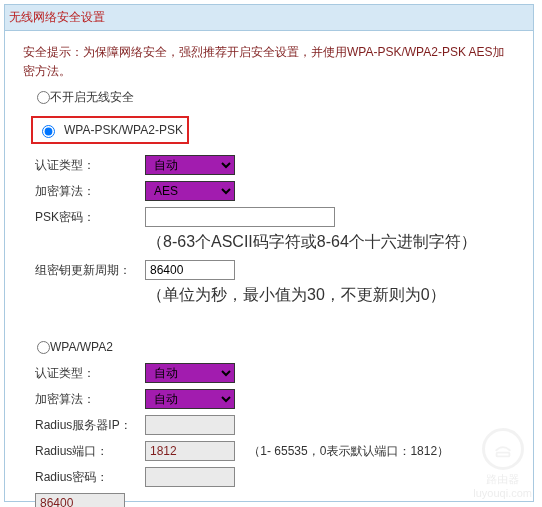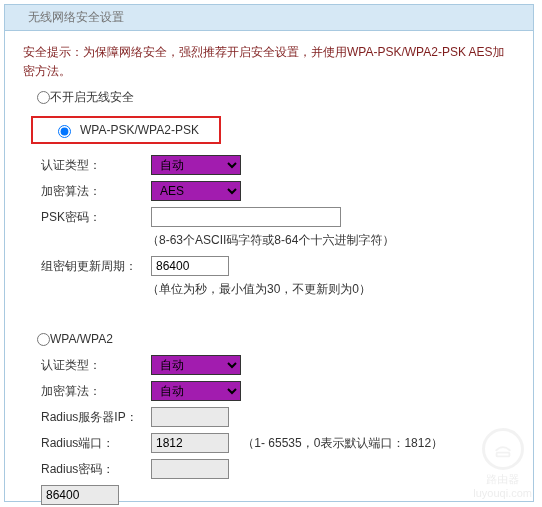--- a/index.html
+++ b/index.html
@@ -15,75 +15,75 @@
     position: relative;
   }
   .outer {
     border: 1px solid #a8c9e0;
     margin: 4px;
     width: 530px;
     height: 498px;
   }
   .title-bar {
     background: #d6e8f5;
-    padding: 4px 23px;
+    padding: 4px 4px;
     font-size: 12px;
-    color: #737373;
+    color: #b91c1c;
     border-bottom: 1px solid #a8c9e0;
   }
   .content {
     padding: 12px 18px;
   }
   .intro { color: #333; line-height: 1.6; }
   .warn { color: #7f1d1d; line-height: 1.6; margin-bottom: 4px; }
   .radio-row {
     margin: 8px 0 8px 14px;
     display: flex;
     align-items: center;
   }
   .radio-row input[type=radio] { margin: 0; }
   .radio-row label { color: #333; }
   .highlight-box {
     border: 2px solid #d22;
     display: inline-flex;
     align-items: center;
     gap: 6px;
-    padding: 4px 20px;
+    padding: 4px 4px;
     margin-left: 8px;
     margin-top: 2px;
     margin-bottom: 6px;
   }
   .highlight-box label { color: #333; }
   .field-row {
     display: flex;
     align-items: center;
-    margin: 4px 0 4px 18px;
+    margin: 4px 0 4px 12px;
     min-height: 22px;
   }
   .field-label {
     width: 110px;
     color: #333;
   }
   .field-input select,
   .field-input input[type=text],
   .field-input input[type=password] {
     height: 20px;
     font-size: 12px;
     padding: 0 4px;
     border: 1px solid #888;
     background: #fff;
   }
   .field-input select { width: 90px; background:#a21caf; border:1px solid #333;}
-  .field-input input.short { width: 78px; }
+  .field-input input.short { width: 90px; }
   .field-input input.long { width: 190px; }
-  .field-input input.disabled { background: #eaeaea; color:#000000; }
+  .field-input input.disabled { background: #eaeaea; color:#7f1d1d; }
   .hint {
     margin-left: 124px;
     color: #333;
-    font-size: 12px;
+    font-size: 16px;
     margin-bottom: 6px;
   }
   .inline-hint { color:#333; margin-left:10px; }
   .section-gap { height: 20px; }
   .watermark {
     position: absolute;
     right: 10px;
     bottom: 8px;
     opacity: 0.18;
     text-align: center;

